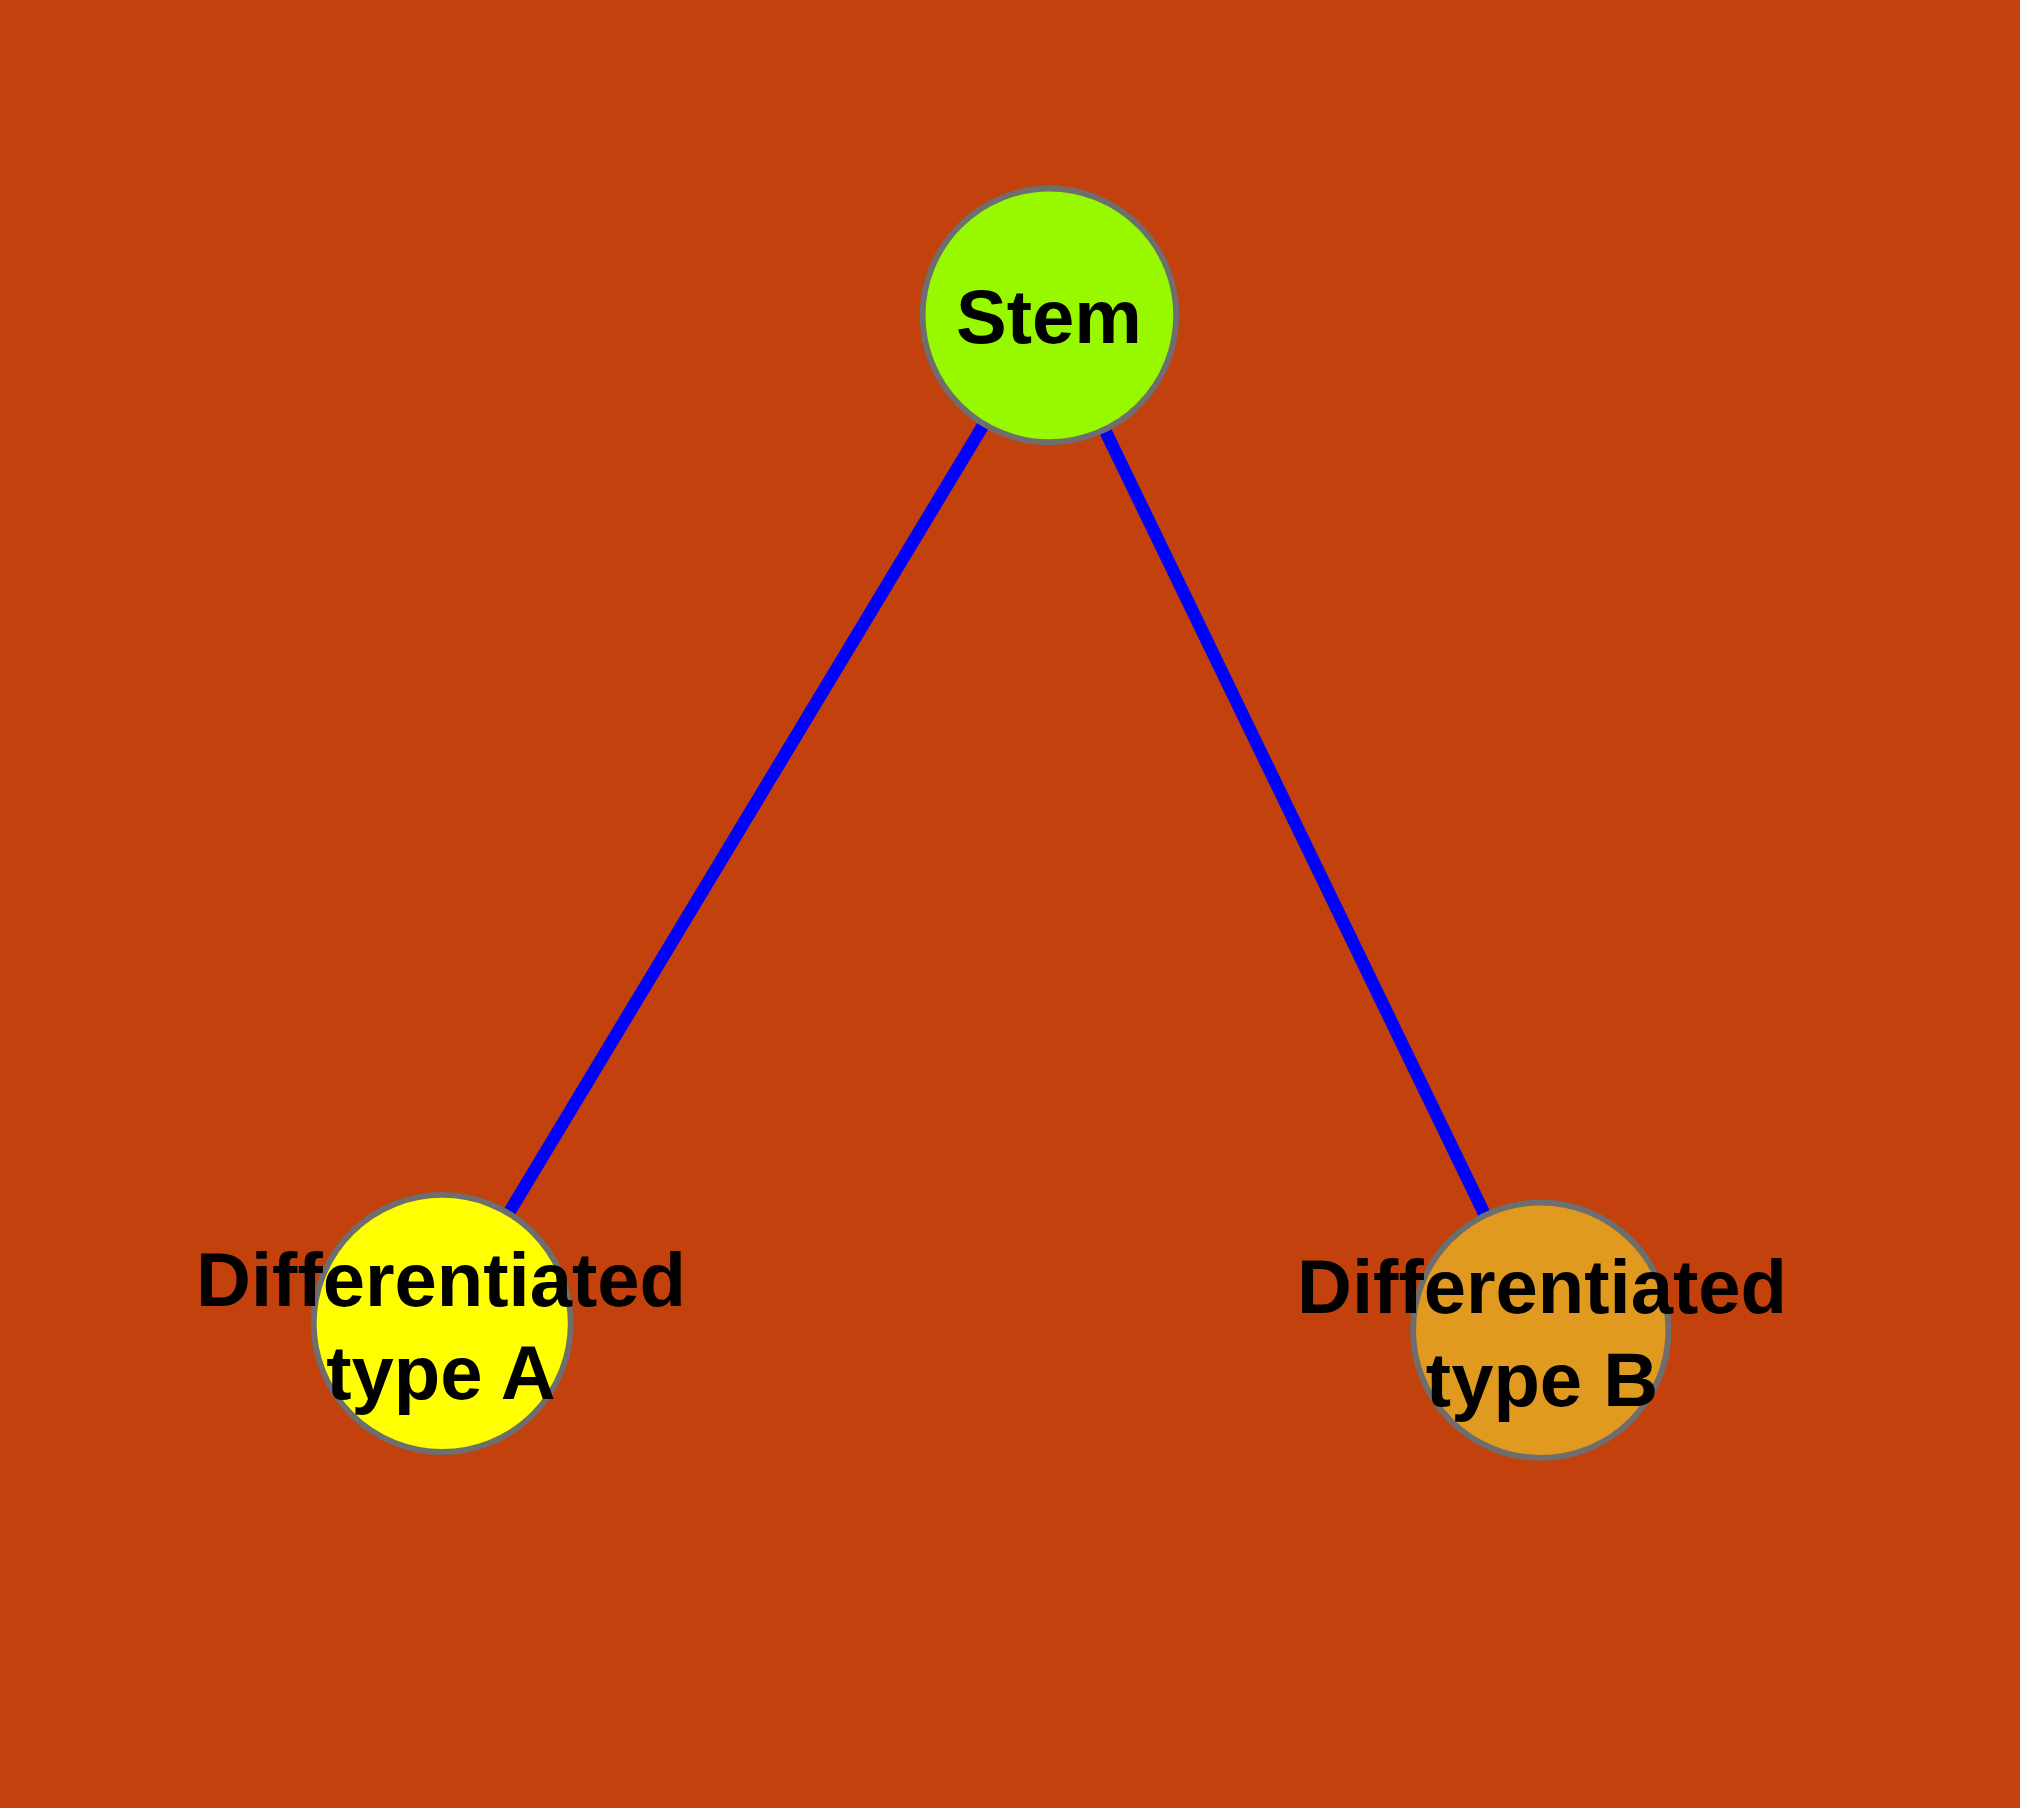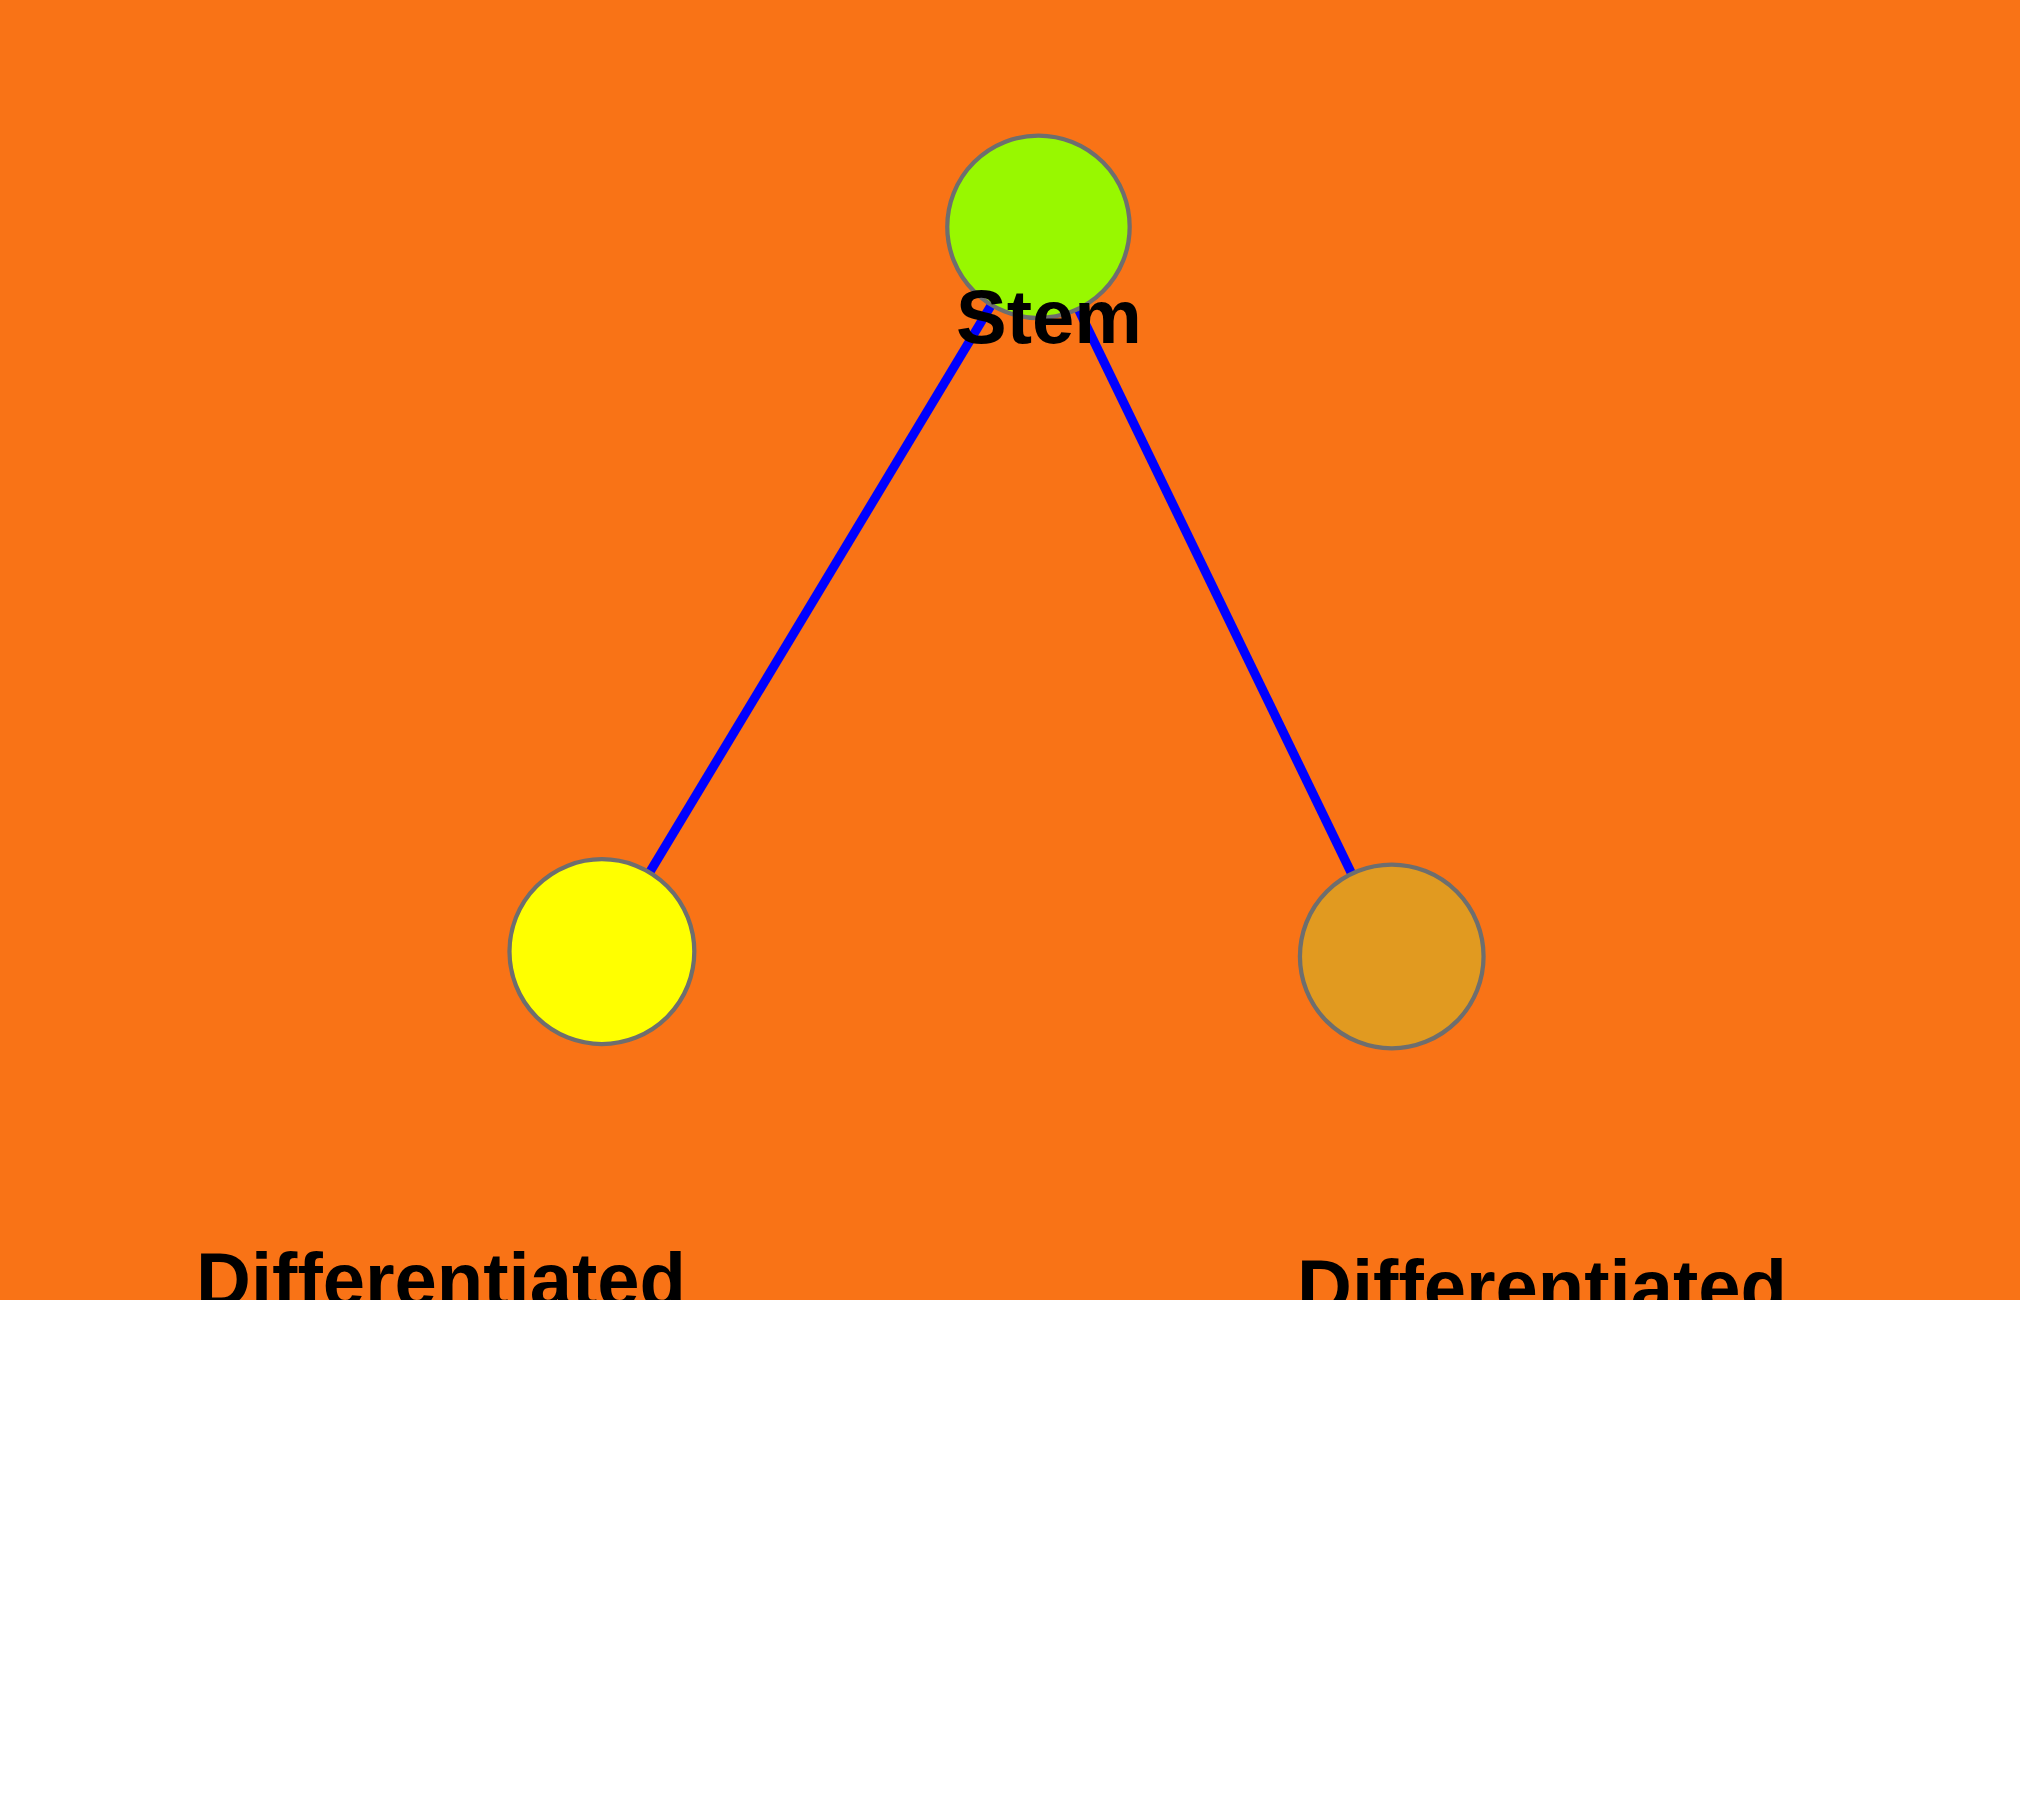--- a/index.html
+++ b/index.html
@@ -20,21 +20,21 @@
     font-weight: bold;
     font-size: 76px;
     line-height: 93px;
     text-align: center;
     white-space: pre;
   }
 </style>
 </head>
 <body>
 
-<div id="diagram-canvas" style="width: 2021px; height: 1300px; background: #f97316;">
+<div id="diagram-canvas" style="width: 2021px; height: 1808px; background: #c2410c;">
   <svg id="graph-scene" xmlns="http://www.w3.org/2000/svg" viewBox="0 0 2384 2138">
     <g id="edge-layer">
         <line x1="1238" y1="373" x2="520" y2="1565" stroke="#0000ff" stroke-width="15"></line>
         <line x1="1238" y1="373" x2="1819" y2="1573" stroke="#0000ff" stroke-width="15"></line>
       </g>
     <g id="node-layer">
         <circle cx="1238" cy="373" r="150" fill="#98f800" stroke="#6e6e6e" stroke-width="7"></circle>
         <circle cx="520" cy="1565" r="152" fill="#ffff00" stroke="#6e6e6e" stroke-width="7"></circle>
         <circle cx="1819" cy="1573" r="151" fill="#e19a20" stroke="#6e6e6e" stroke-width="7"></circle>
       </g>

